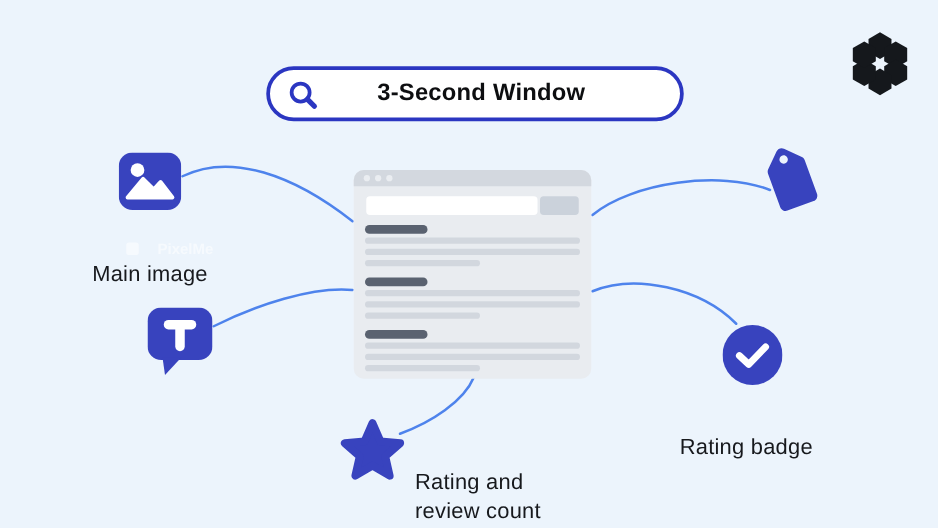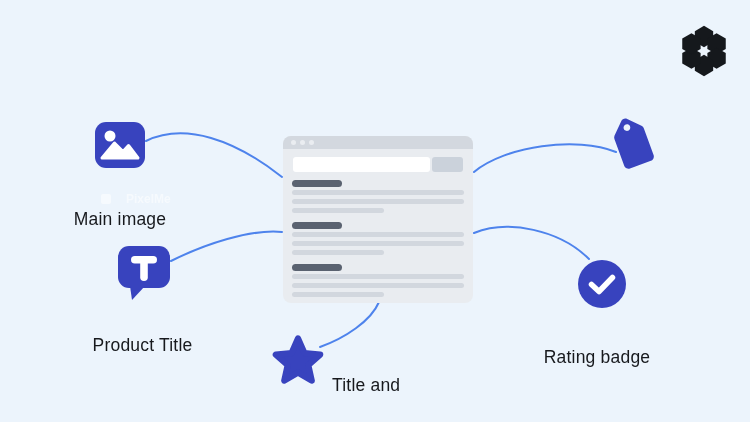--- a/index.html
+++ b/index.html
@@ -67,20 +67,27 @@
   <svg class="connectors" width="750" height="422" viewBox="0 0 750 422">
     <g fill="none" stroke="#4E83EC" stroke-width="2" stroke-linecap="round">
       <path d="M146,141 C185,122 235,140 282,177"></path>
       <path d="M171,261 C205,244 250,229 282,232"></path>
       <path d="M379,302 C371,321 345,338 320,347"></path>
       <path d="M474,172 C505,146 577,136 616,152"></path>
       <path d="M474,233 C508,219 560,230 589,259"></path>
     </g>
   </svg>
 
+  <div class="search-pill">
+    <svg class="mag" width="28" height="28" viewBox="0 0 28 28">
+      <circle cx="11.5" cy="11" r="7.2" fill="none" stroke="#2B36C1" stroke-width="3"></circle>
+      <line x1="17" y1="16.5" x2="22.5" y2="22" stroke="#2B36C1" stroke-width="4.2" stroke-linecap="round"></line>
+    </svg>
+    <span class="search-label">3-Second Window</span>
+  </div>
 
   <svg class="logo" width="58" height="58" viewBox="0 0 60 60">
     <defs>
       <polygon id="petal" points="30,4 20.5,9.5 20.5,20.5 30,26 39.5,20.5 39.5,9.5"></polygon>
     </defs>
     <g fill="#15181C">
       <use href="#petal"></use>
       <use href="#petal" transform="rotate(60 30 30)"></use>
       <use href="#petal" transform="rotate(120 30 30)"></use>
       <use href="#petal" transform="rotate(180 30 30)"></use>
@@ -132,27 +139,27 @@
     <span class="wm-ic"></span>
     <span>PixelMe</span>
   </div>
 
   <svg class="abs" style="left:118px;top:246px;" width="52" height="54" viewBox="0 0 52 54">
     <rect x="0" y="0" width="52" height="42" rx="11" fill="#3843BE"></rect>
     <path d="M12,40 L27,40 L14,54 Z" fill="#3843BE"></path>
     <rect x="13" y="10" width="26" height="7.5" rx="3.75" fill="#FFFFFF"></rect>
     <rect x="22.2" y="12" width="7.6" height="23" rx="3.8" fill="#FFFFFF"></rect>
   </svg>
-  <div class="feat-label" style="left:77px;top:303px;width:131px;">Product Title</div>
 
   <svg class="abs" style="left:272px;top:332px;" width="52" height="55" viewBox="0 0 58 55">
     <path d="M29,4 L36.1,20.3 L53.7,22 L40.4,33.7 L44.3,51 L29,42 L13.7,51 L17.6,33.7 L4.3,22 L21.9,20.3 Z" fill="#3843BE" stroke="#3843BE" stroke-width="7" stroke-linejoin="round"></path>
   </svg>
   <div class="feat-label rating-label" style="left:332px;top:343px;width:145px;">
-    <div>Title and</div>
+    <div>Rating and</div>
+    <div>review count</div>
   </div>
 
   <svg class="abs" style="left:607px;top:120px;transform:rotate(25deg);" width="54" height="54" viewBox="0 0 24 24">
     <path fill-rule="evenodd" fill="#3843BE" d="M21.41 11.58l-9-9C12.05 2.22 11.55 2 11 2H4c-1.1 0-2 .9-2 2v7c0 .55.22 1.05.59 1.42l9 9c.36.36.86.58 1.41.58.55 0 1.05-.22 1.41-.59l7-7c.37-.36.59-.86.59-1.41 0-.55-.23-1.06-.59-1.42zM5.5 7C4.67 7 4 6.33 4 5.5S4.67 4 5.5 4 7 4.67 7 5.5 6.33 7 5.5 7z"></path>
   </svg>
 
   <svg class="abs" style="left:578px;top:260px;" width="48" height="48" viewBox="0 0 48 48">
     <circle cx="24" cy="24" r="24" fill="#3843BE"></circle>
     <path d="M13.5,24.5 L21,31.5 L34.5,17.5" fill="none" stroke="#FFFFFF" stroke-width="5.5" stroke-linecap="round" stroke-linejoin="round"></path>
   </svg>

